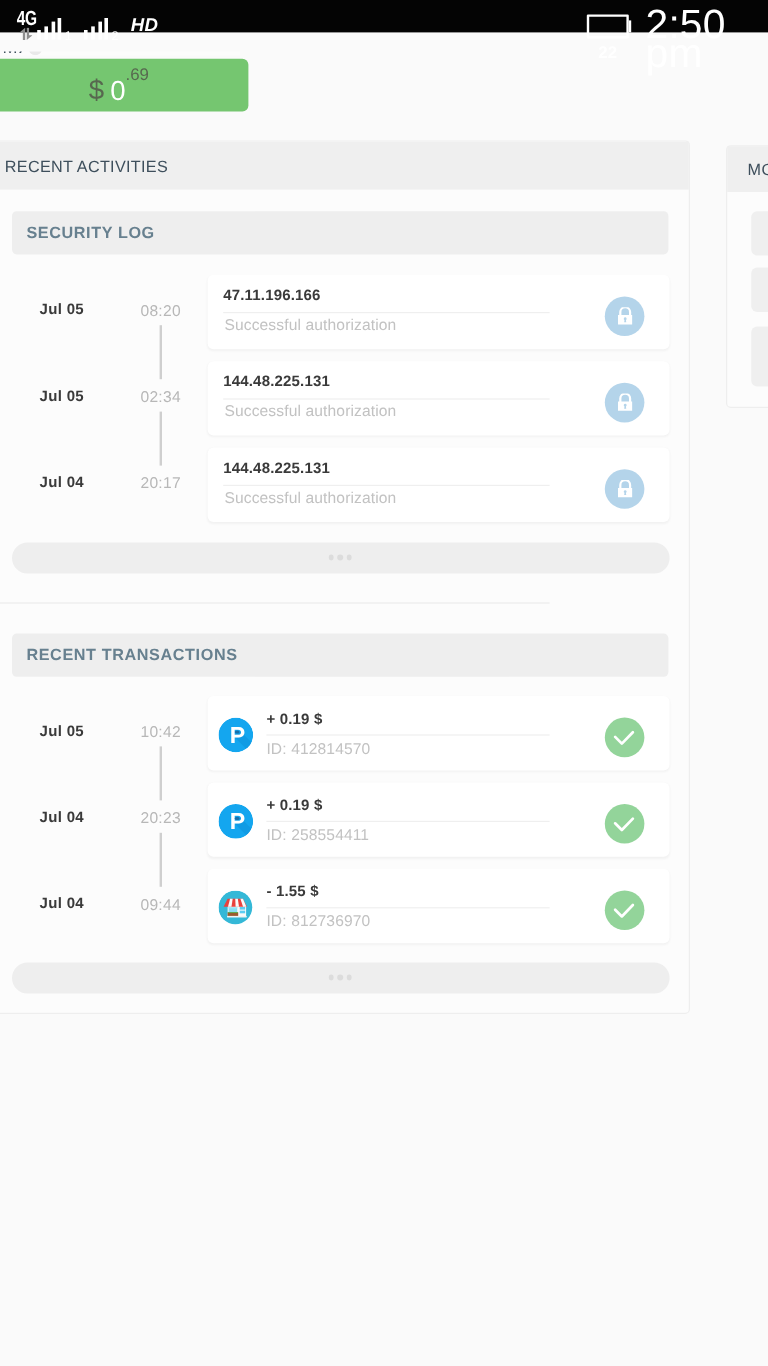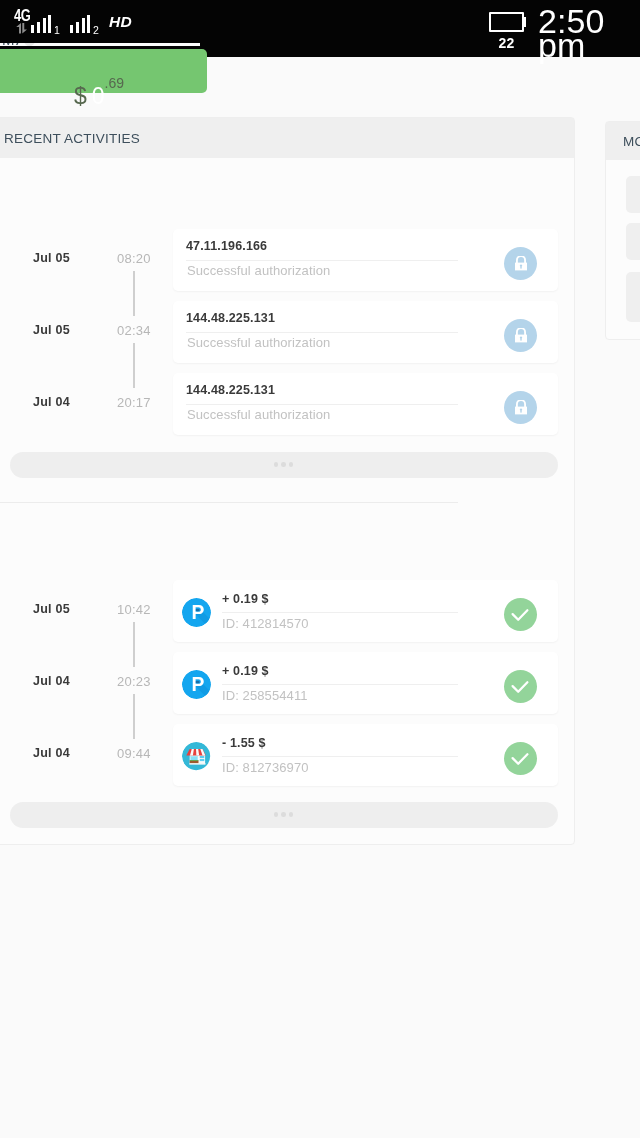--- a/index.html
+++ b/index.html
@@ -6,21 +6,21 @@
   html,body { width:640px; height:1138px; }
   body {
     font-family: "Liberation Sans", sans-serif;
     background:#fafafa;
     overflow:hidden;
     position:relative;
   }
 
   
   .statusbar {
-    position:absolute; left:0; top:0; width:640px; height:57px;
+    position:absolute; left:0; top:0; width:640px; height:27px;
     background:#040404; color:#ffffff;
   }
   .net-4g   { position:absolute; left:13.5px; top:8.5px; font-size:17px; font-weight:bold; letter-spacing:-0.5px; line-height:13px;
               transform:scaleX(0.76); transform-origin:left top; }
   .net-updn { position:absolute; left:15px; top:22px; font-size:13px; color:#8e8e8e; line-height:1; }
   .bars { position:absolute; top:12.5px; height:20.4px; }
   .bars i { position:absolute; display:block; width:2.9px; background:#fff; bottom:0; }
   .bars .sub { position:absolute; font-size:10.5px; font-style:normal; width:auto; background:none;
                bottom:-2.2px; line-height:1; }
   .hd { position:absolute; left:109px; top:15px; font-size:15.5px; font-style:italic; font-weight:bold; letter-spacing:0.2px; line-height:13px; }
@@ -38,21 +38,21 @@
   .clipped-top { position:absolute; left:0; top:43px; width:200px; height:3px; overflow:hidden; background:#fcfcfc;}
   .clipped-top .tw { position:absolute; left:0; top:0; width:22px; height:3px; overflow:hidden; }
   .clipped-top .t { position:absolute; left:2px; top:-9px; font-size:15px; color:#3e4f5c; letter-spacing:1.6px; line-height:12px;}
   .clipped-top .circ { position:absolute; left:24px; top:-8px; width:11px; height:11px; border-radius:50%; background:#e9e9e9;}
 
   
   .greenbar {
     position:absolute; left:0; top:49px; width:207px; height:44px;
     background:#75c670; border-radius:0 5px 5px 0;
   }
-  .amount { position:absolute; left:74px; top:9px; color:#57684f; font-size:23px; font-weight:300; line-height:22px;margin-top:21px;}
+  .amount { position:absolute; left:74px; top:9px; color:#57684f; font-size:23px; font-weight:300; line-height:22px;}
   .amount .cur { }
   .amount .whole { color:#ffffff; margin-left:5px; }
   .amount sup { font-size:14px; letter-spacing:0; top:-0.53em; position:relative; margin-left:0px;}
 
   
   .panel { position:absolute; background:#fcfcfc; border:1px solid #eeeeee; border-radius:4px; }
   #panel-left  { left:-12px; top:117px; width:587px; height:728px; }
   #panel-right { left:604.5px; top:121px; width:120px; height:219px; }
 
   .panel-head {
@@ -154,20 +154,21 @@
 
 <div class="greenbar">
   <span class="amount">
     <span class="cur">$</span><span class="whole">0</span><sup>.69</sup>
   </span>
 </div>
 
 <div class="panel" id="panel-left">
   <div class="panel-head">RECENT ACTIVITIES</div>
 
+  <div class="sect-head" style="top:58px">SECURITY LOG</div>
   <div id="security-rows">
       <div class="row" style="top: 111px;">
         <span class="date">Jul 05</span>
         <span class="time">08:20</span>
         <span class="tick"></span>
         <div class="card">
           <div class="main">47.11.196.166</div>
           <div class="sep" style="width:272px"></div>
           <div class="sub">Successful authorization</div>
           <div class="badge lock">
@@ -213,20 +214,21 @@
         </div>
       </div>
     </div>
   <div class="more" style="top:334px">
     <i></i>
       <i></i>
       <i></i>
   </div>
   <div class="hr" style="top:384px"></div>
 
+  <div class="sect-head" style="top:410px">RECENT TRANSACTIONS</div>
   <div id="tx-rows">
       <div class="row" style="top: 462px;">
         <span class="date">Jul 05</span>
         <span class="time">10:42</span>
         <span class="tick"></span>
         <div class="card">
           <div class="lead">
             <svg width="29" height="29" viewBox="0 0 29 29">
               <defs>
                 <clipPath id="pclip">

